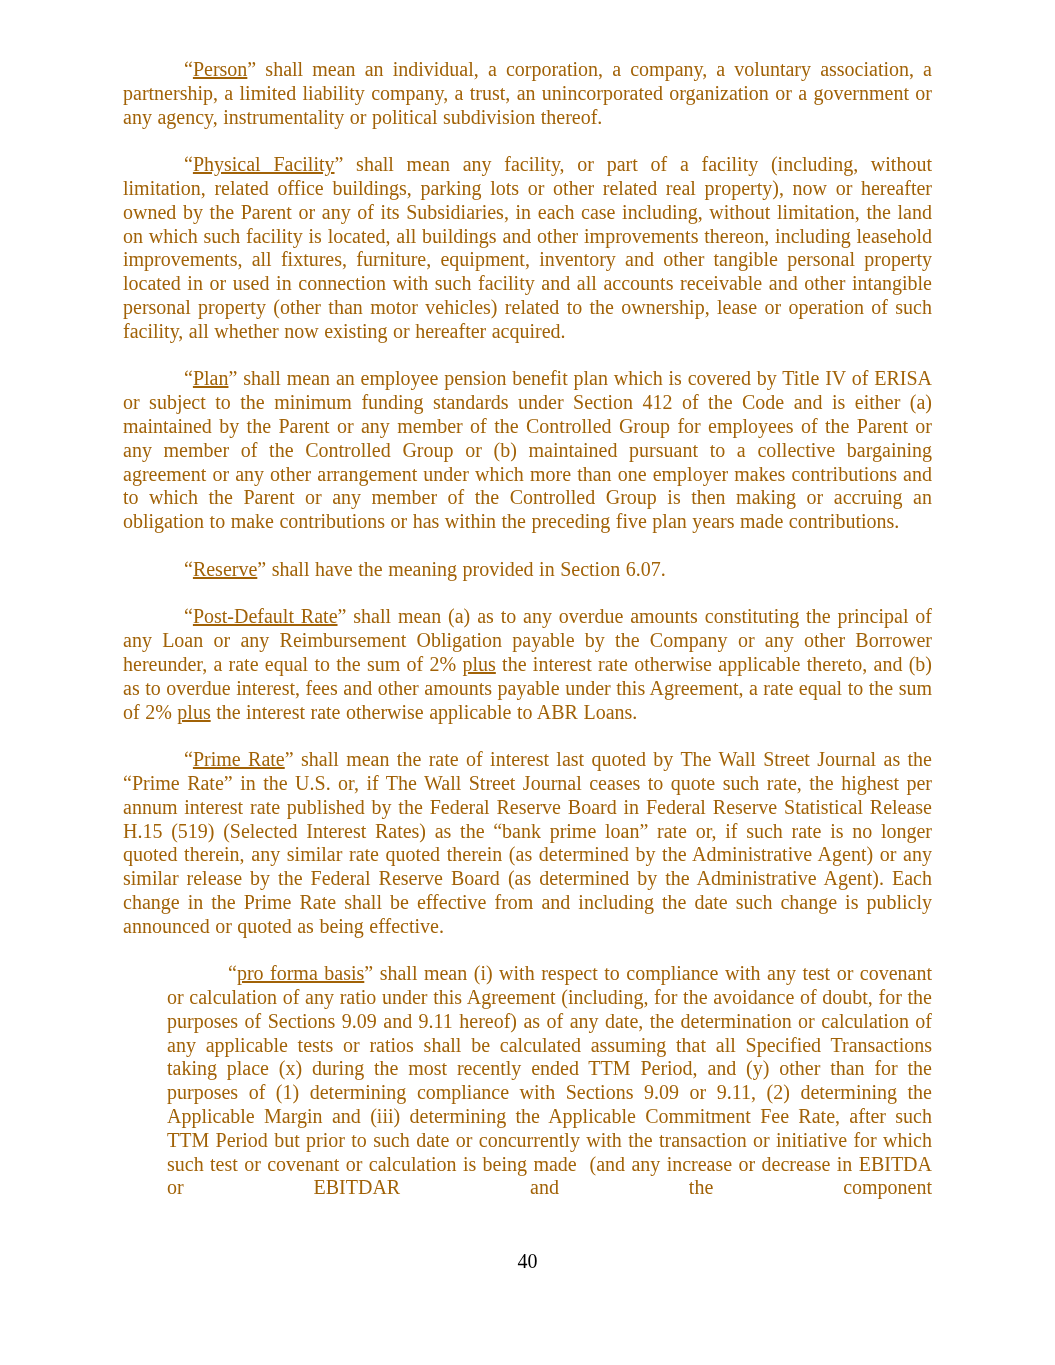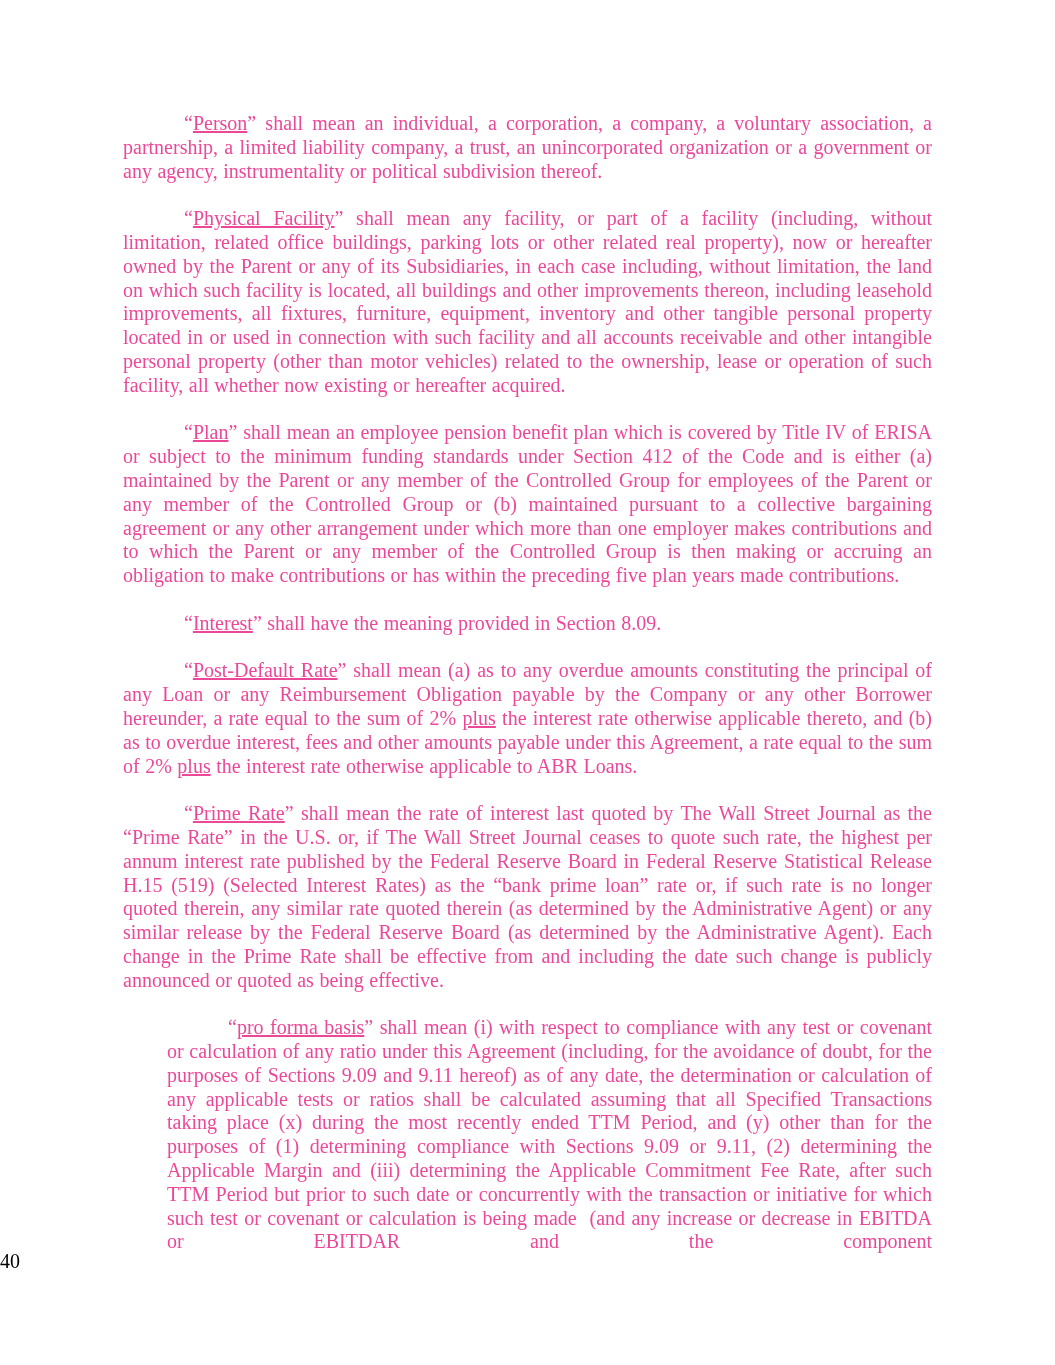--- a/index.html
+++ b/index.html
@@ -5,53 +5,53 @@
   html, body { margin: 0; padding: 0; }
   body {
     width: 1055px; height: 1365px;
     background: #ffffff;
     position: relative;
     overflow: hidden;
   }
   .page {
     position: absolute;
     left: 0; top: 0; right: 0; bottom: 0;
-    padding: 112px 123px 0 123px;
+    padding: 58px 123px 0 123px;
     box-sizing: border-box;
     font-family: "Liberation Serif", serif;
     font-size: 20px;
     line-height: 23.8px;
-    color: #ec4899;
+    color: #a16207;
   }
   .para {
     margin: 0 0 23.8px 0;
     text-align: justify;
     text-indent: 61px;
     word-spacing: 0.5px;
   }
   .para.cont { text-align-last: justify; margin-left: 44px; }
   .term { text-decoration: underline; }
   .footer {
     position: absolute;
     top: 1250px; left: 0;
     width: 100%;
-    text-align: left;
+    text-align: center;
     font-family: "Liberation Serif", serif;
     font-size: 20px;
     color: #000000;
   }
 </style>
 </head>
 <body>
 
 <div class="page">
   <div>
       <p class="para"><span>“</span><span class="term">Person</span><span>” shall mean an individual, a corporation, a company, a voluntary association, a partnership, a limited liability company, a trust, an unincorporated organization or a government or any agency, instrumentality or political subdivision thereof.</span></p>
       <p class="para"><span>“</span><span class="term">Physical Facility</span><span>” shall mean any facility, or part of a facility (including, without limitation, related office buildings, parking lots or other related real property), now or hereafter owned by the Parent or any of its Subsidiaries, in each case including, without limitation, the land on which such facility is located, all buildings and other improvements thereon, including leasehold improvements, all fixtures, furniture, equipment, inventory and other tangible personal property located in or used in connection with such facility and all accounts receivable and other intangible personal property (other than motor vehicles) related to the ownership, lease or operation of such facility, all whether now existing or hereafter acquired.</span></p>
       <p class="para"><span>“</span><span class="term">Plan</span><span>” shall mean an employee pension benefit plan which is covered by Title IV of ERISA or subject to the minimum funding standards under Section 412 of the Code and is either (a) maintained by the Parent or any member of the Controlled Group for employees of the Parent or any member of the Controlled Group or (b) maintained pursuant to a collective bargaining agreement or any other arrangement under which more than one employer makes contributions and to which the Parent or any member of the Controlled Group is then making or accruing an obligation to make contributions or has within the preceding five plan years made contributions.</span></p>
-      <p class="para"><span>“</span><span class="term">Interest</span><span>” shall have the meaning provided in Section 8.09.</span></p>
+      <p class="para"><span>“</span><span class="term">Reserve</span><span>” shall have the meaning provided in Section 6.07.</span></p>
       <p class="para"><span>“</span><span class="term">Post-Default Rate</span><span>” shall mean (a) as to any overdue amounts constituting the principal of any Loan or any Reimbursement Obligation payable by the Company or any other Borrower hereunder, a rate equal to the sum of 2% </span><span class="term">plus</span><span> the interest rate otherwise applicable thereto, and (b) as to overdue interest, fees and other amounts payable under this Agreement, a rate equal to the sum of 2% </span><span class="term">plus</span><span> the interest rate otherwise applicable to ABR Loans.</span></p>
       <p class="para"><span>“</span><span class="term">Prime Rate</span><span>” shall mean the rate of interest last quoted by The Wall Street Journal as the “Prime Rate” in the U.S. or, if The Wall Street Journal ceases to quote such rate, the highest per annum interest rate published by the Federal Reserve Board in Federal Reserve Statistical Release H.15 (519) (Selected Interest Rates) as the “bank prime loan” rate or, if such rate is no longer quoted therein, any similar rate quoted therein (as determined by the Administrative Agent) or any similar release by the Federal Reserve Board (as determined by the Administrative Agent). Each change in the Prime Rate shall be effective from and including the date such change is publicly announced or quoted as being effective.</span></p>
       <p class="para cont"><span>“</span><span class="term">pro forma basis</span><span>” shall mean (i) with respect to compliance with any test or covenant or calculation of any ratio under this Agreement (including, for the avoidance of doubt, for the purposes of Sections 9.09 and 9.11 hereof) as of any date, the determination or calculation of any applicable tests or ratios shall be calculated assuming that all Specified Transactions taking place (x) during the most recently ended TTM Period, and (y) other than for the purposes of (1) determining compliance with Sections 9.09 or 9.11, (2) determining the Applicable Margin and (iii) determining the Applicable Commitment Fee Rate, after such TTM Period but prior to such date or concurrently with the transaction or initiative for which such test or covenant or calculation is being made&nbsp; (and any increase or decrease in EBITDA or EBITDAR and the component</span></p>
     </div>
 </div>
 
 <div class="footer">40</div>
 
 </body></html>

